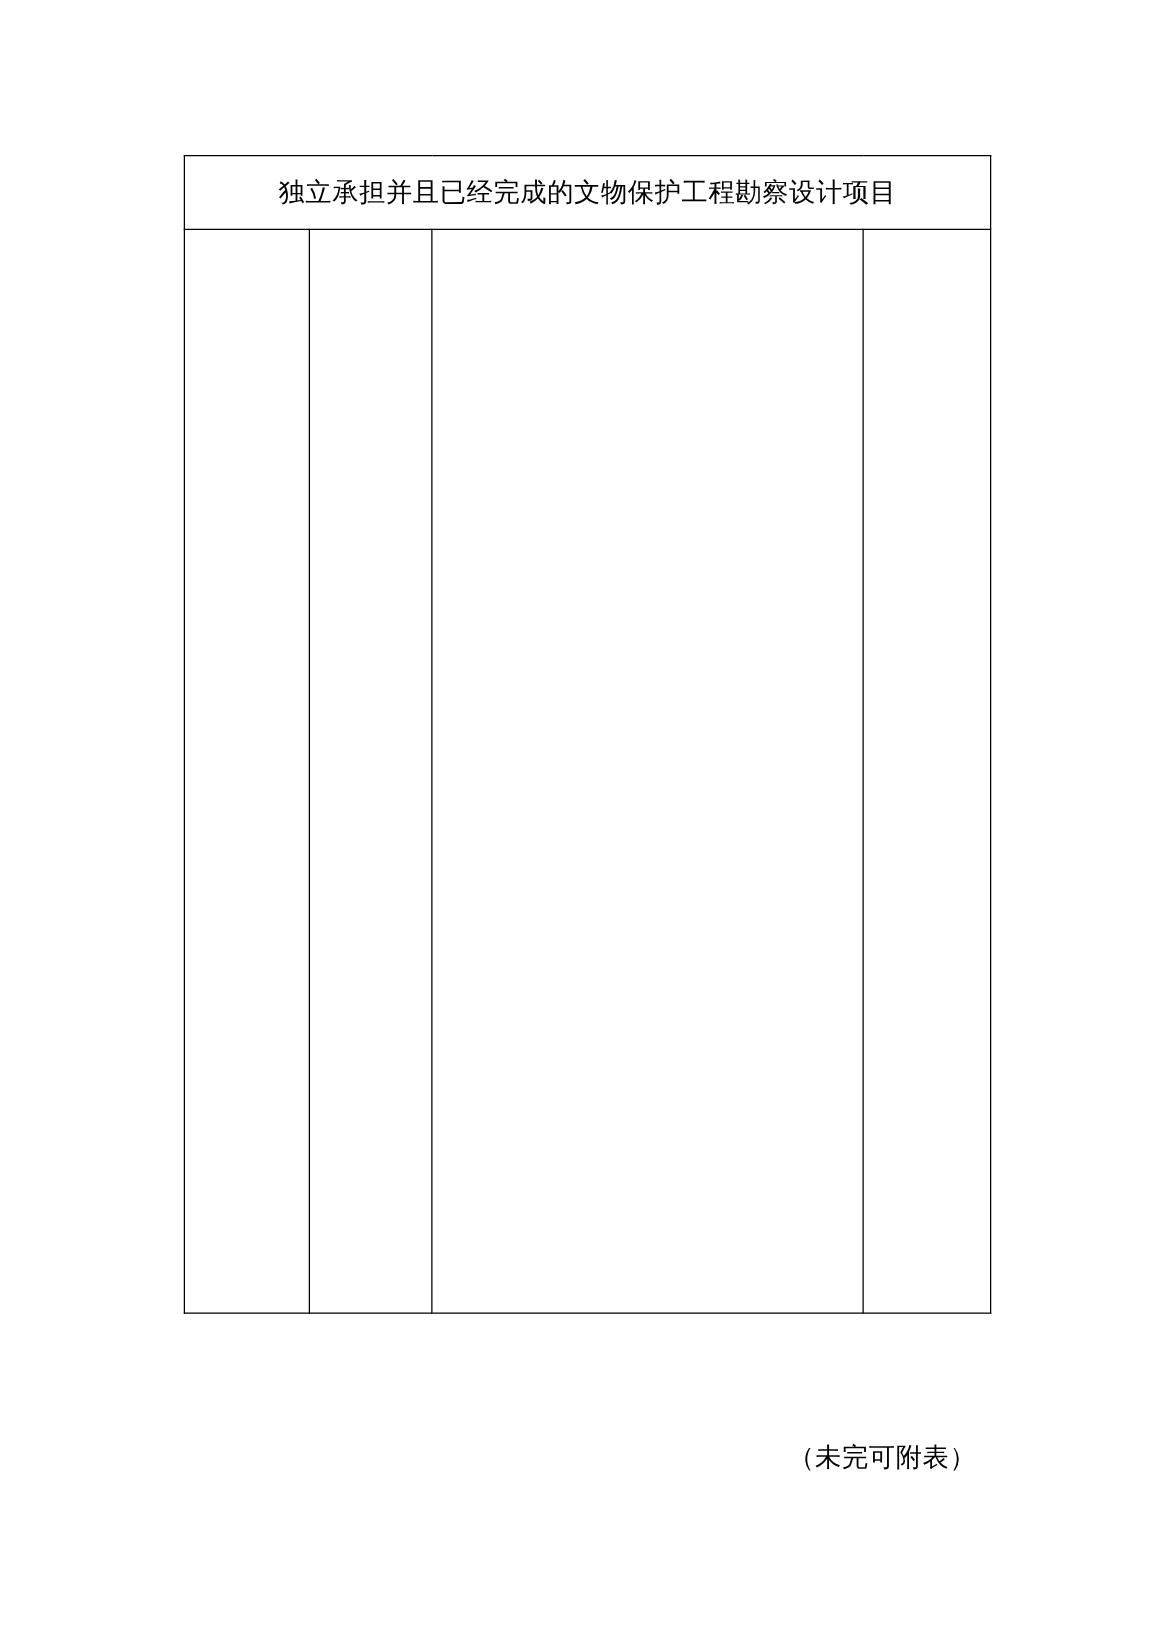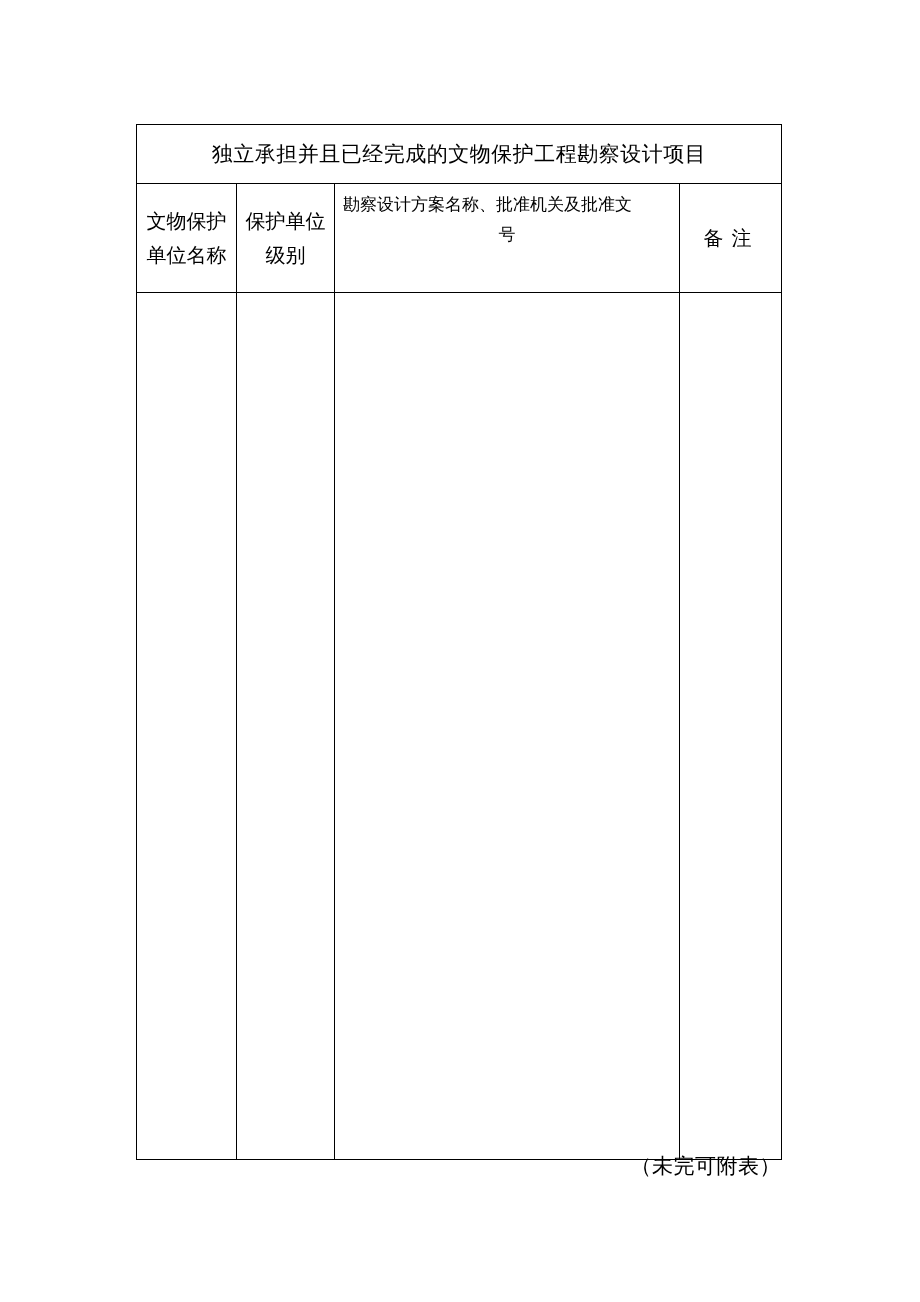--- a/index.html
+++ b/index.html
@@ -17,21 +17,21 @@
   }
   .page {
     position: absolute;
     left: 0;
     top: 0;
     width: 920px;
     height: 1302px;
   }
   .table-wrap {
     position: absolute;
-    left: 136px;
+    left: 147px;
     top: 124px;
     width: 645px;
   }
   table.form {
     border-collapse: collapse;
     width: 645px;
     table-layout: fixed;
   }
   table.form td {
     border: 1px solid #000000;
@@ -103,29 +103,20 @@
         <col class="c1">
         <col class="c2">
         <col class="c3">
         <col class="c4">
       </colgroup>
       <tbody>
         <tr>
           <td class="title-cell" colspan="4">独立承担并且已经完成的文物保护工程勘察设计项目</td>
         </tr>
         <tr>
-          <td class="hdr hdr-narrow">文物保护单位名称</td>
-          <td class="hdr hdr-narrow">保护单位级别</td>
-          <td class="hdr hdr-wide">
-            <span>勘察设计方案名称、批准机关及批准文</span>
-            <span class="second-line">号</span>
-          </td>
-          <td class="hdr hdr-remark">备注</td>
-        </tr>
-        <tr>
           <td class="body-cell"></td>
           <td class="body-cell"></td>
           <td class="body-cell"></td>
           <td class="body-cell remark"></td>
         </tr>
       </tbody>
     </table>
   </div>
 
   <div class="footnote">（未完可附表）</div>

